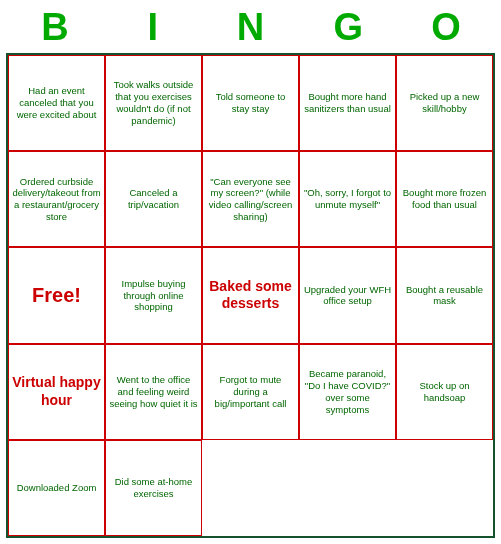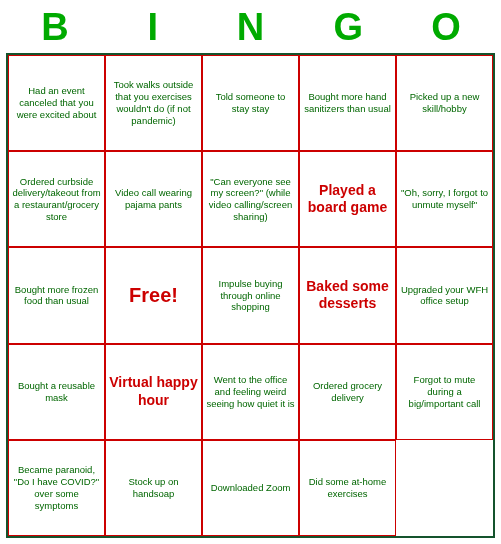--- a/index.html
+++ b/index.html
@@ -68,31 +68,29 @@
   <span class="bingo-letter">O</span>
 </div>
 
 <div class="bingo-grid">
 <div class="bingo-cell">Had an event canceled that you were excited about</div>
     <div class="bingo-cell">Took walks outside that you exercises wouldn't do (if not pandemic)</div>
     <div class="bingo-cell">Told someone to stay stay</div>
     <div class="bingo-cell">Bought more hand sanitizers than usual</div>
     <div class="bingo-cell">Picked up a new skill/hobby</div>
     <div class="bingo-cell">Ordered curbside delivery/takeout from a restaurant/grocery store</div>
-    <div class="bingo-cell">Video call wearing pajama pants</div>
+    <div class="bingo-cell">Canceled a trip/vacation</div>
     <div class="bingo-cell">"Can everyone see my screen?" (while video calling/screen sharing)</div>
-    <div class="bingo-cell large-text">Played a board game</div>
     <div class="bingo-cell">"Oh, sorry, I forgot to unmute myself"</div>
     <div class="bingo-cell">Bought more frozen food than usual</div>
     <div class="bingo-cell free">Free!</div>
     <div class="bingo-cell">Impulse buying through online shopping</div>
     <div class="bingo-cell large-text">Baked some desserts</div>
     <div class="bingo-cell">Upgraded your WFH office setup</div>
     <div class="bingo-cell">Bought a reusable mask</div>
     <div class="bingo-cell large-text">Virtual happy hour</div>
     <div class="bingo-cell">Went to the office and feeling weird seeing how quiet it is</div>
-    <div class="bingo-cell">Ordered grocery delivery</div>
     <div class="bingo-cell">Forgot to mute during a big/important call</div>
     <div class="bingo-cell">Became paranoid, "Do I have COVID?" over some symptoms</div>
     <div class="bingo-cell">Stock up on handsoap</div>
     <div class="bingo-cell">Downloaded Zoom</div>
     <div class="bingo-cell">Did some at-home exercises</div>
   </div>
 
 </body></html>

